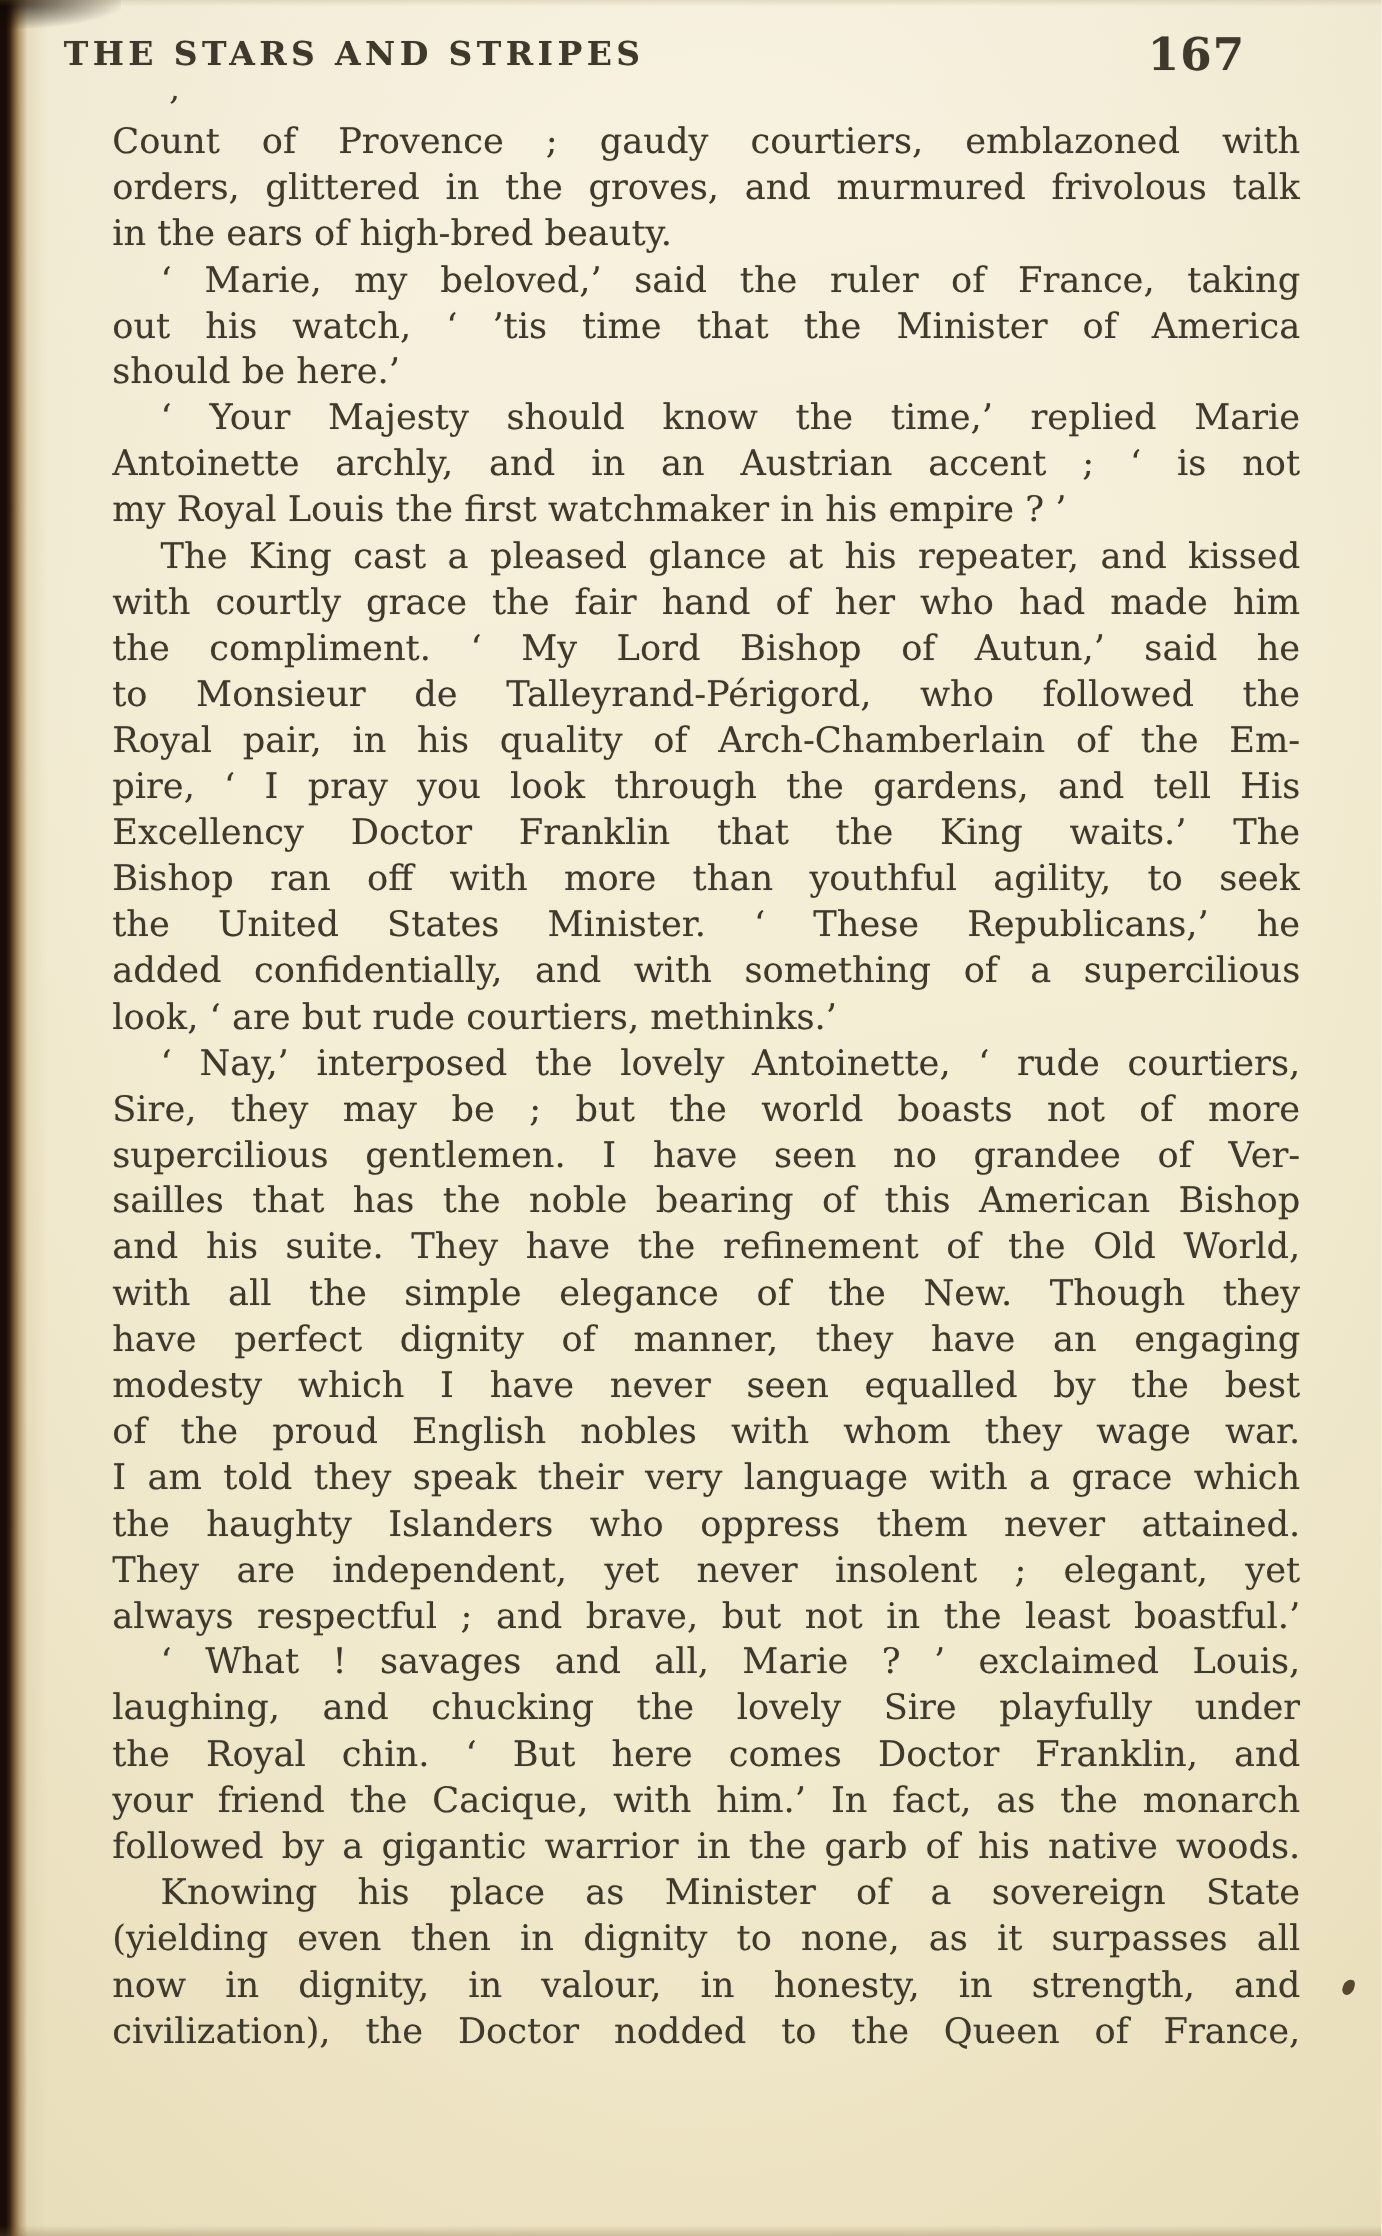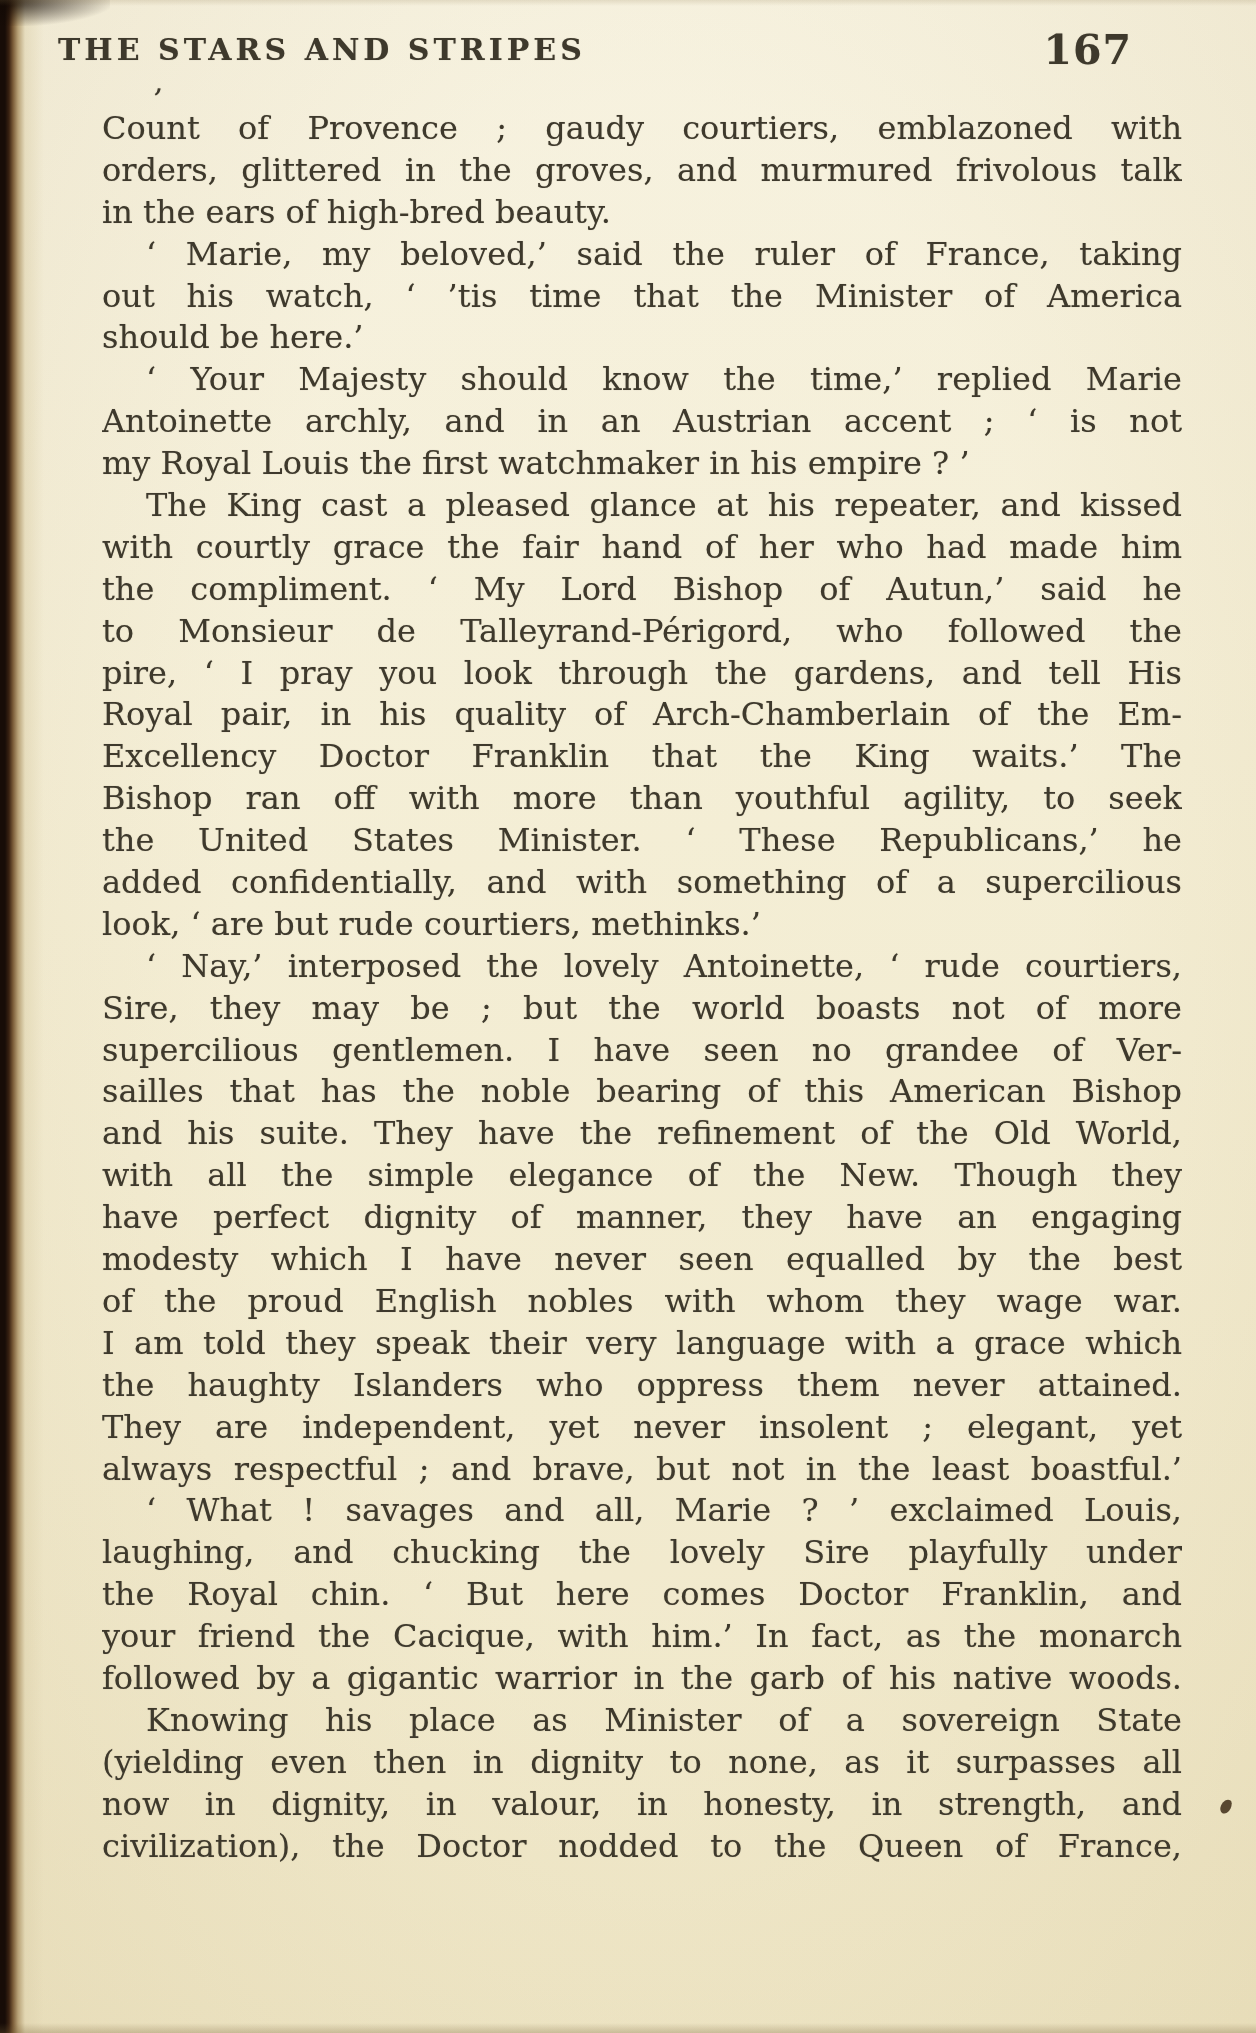--- a/index.html
+++ b/index.html
@@ -126,22 +126,22 @@
     <div class="line indent">‘ Your Majesty should know the time,’ replied Marie</div>
     <div class="line">Antoinette archly, and in an Austrian accent ; ‘ is not</div>
     <div class="line endline">my Royal Louis the first watchmaker in his empire ? ’</div>
   </div>
 
   <div class="paragraph">
     <div class="line indent">The King cast a pleased glance at his repeater, and kissed</div>
     <div class="line">with courtly grace the fair hand of her who had made him</div>
     <div class="line">the compliment.  ‘ My Lord Bishop of Autun,’ said he</div>
     <div class="line">to Monsieur de Talleyrand-Périgord, who followed the</div>
+    <div class="line">Royal pair, in his quality of Arch-Chamberlain of the Em-</div>
     <div class="line">pire, ‘ I pray you look through the gardens, and tell His</div>
-    <div class="line">Royal pair, in his quality of Arch-Chamberlain of the Em-</div>
     <div class="line">Excellency Doctor Franklin that the King waits.’  The</div>
     <div class="line">Bishop ran off with more than youthful agility, to seek</div>
     <div class="line">the United States Minister.  ‘ These Republicans,’ he</div>
     <div class="line">added confidentially, and with something of a supercilious</div>
     <div class="line endline">look, ‘ are but rude courtiers, methinks.’</div>
   </div>
 
   <div class="paragraph">
     <div class="line indent">‘ Nay,’ interposed the lovely Antoinette, ‘ rude courtiers,</div>
     <div class="line">Sire, they may be ; but the world boasts not of more</div>

